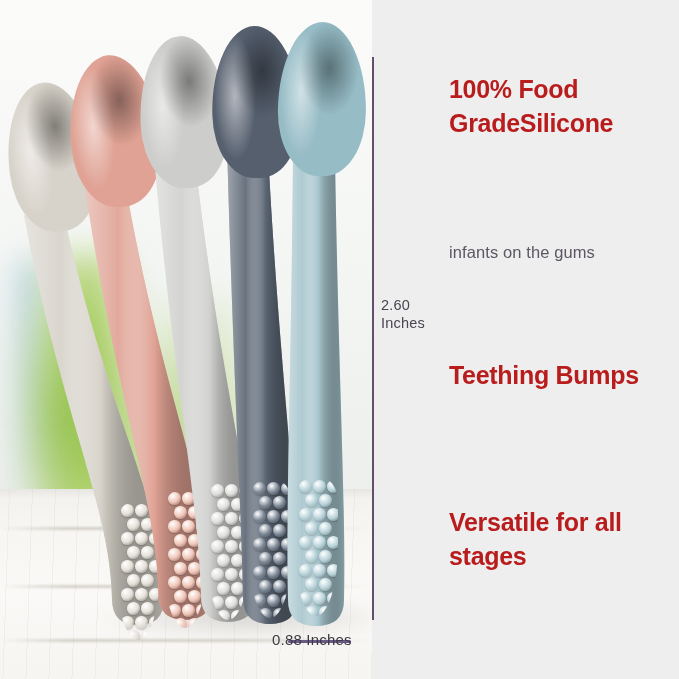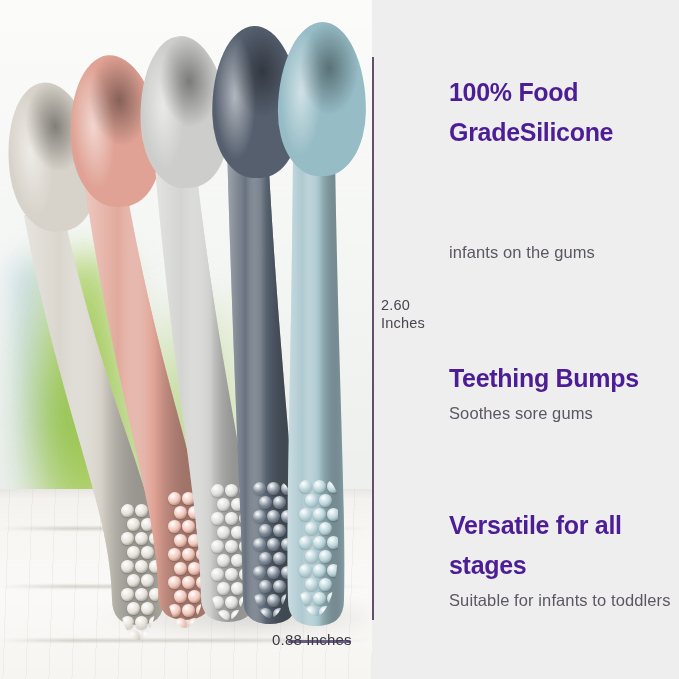--- a/index.html
+++ b/index.html
@@ -100,22 +100,22 @@
   }
   .h-label{
     position:absolute; left:272px; top:631px;
     font-size:15px; color:#3d3a44; letter-spacing:.2px; white-space:nowrap;
   }
 
   
   .features{ position:absolute; left:449px; top:0; width:230px; height:679px; }
   .feature{ position:absolute; left:0; width:225px; }
   .f-title{
-    font-size:25px; line-height:40px; font-weight:bold;
-    color:#4c1d95; letter-spacing:-.3px;
+    font-size:25px; line-height:34px; font-weight:bold;
+    color:#b91c1c; letter-spacing:-.3px;
   }
   .f-sub{
     font-size:16.5px; line-height:22px; color:#5c5763;
     letter-spacing:.1px; margin-top:4px;
   }
   .f1{ top:72px; }
   .f2{ top:237px; }
   .f3{ top:358px; }
   .f4{ top:505px; }
 </style>
@@ -389,21 +389,19 @@
 
   <div class="features">
     <div class="feature f1">
       <div class="f-title">100% Food GradeSilicone</div>
     </div>
     <div class="feature f2">
       <div class="f-sub">infants on the gums</div>
     </div>
     <div class="feature f3">
       <div class="f-title">Teething Bumps</div>
-      <div class="f-sub">Soothes sore gums</div>
     </div>
     <div class="feature f4">
       <div class="f-title">Versatile for all stages</div>
-      <div class="f-sub">Suitable for infants to toddlers</div>
     </div>
   </div>
 
 </div>
 
 </body></html>

